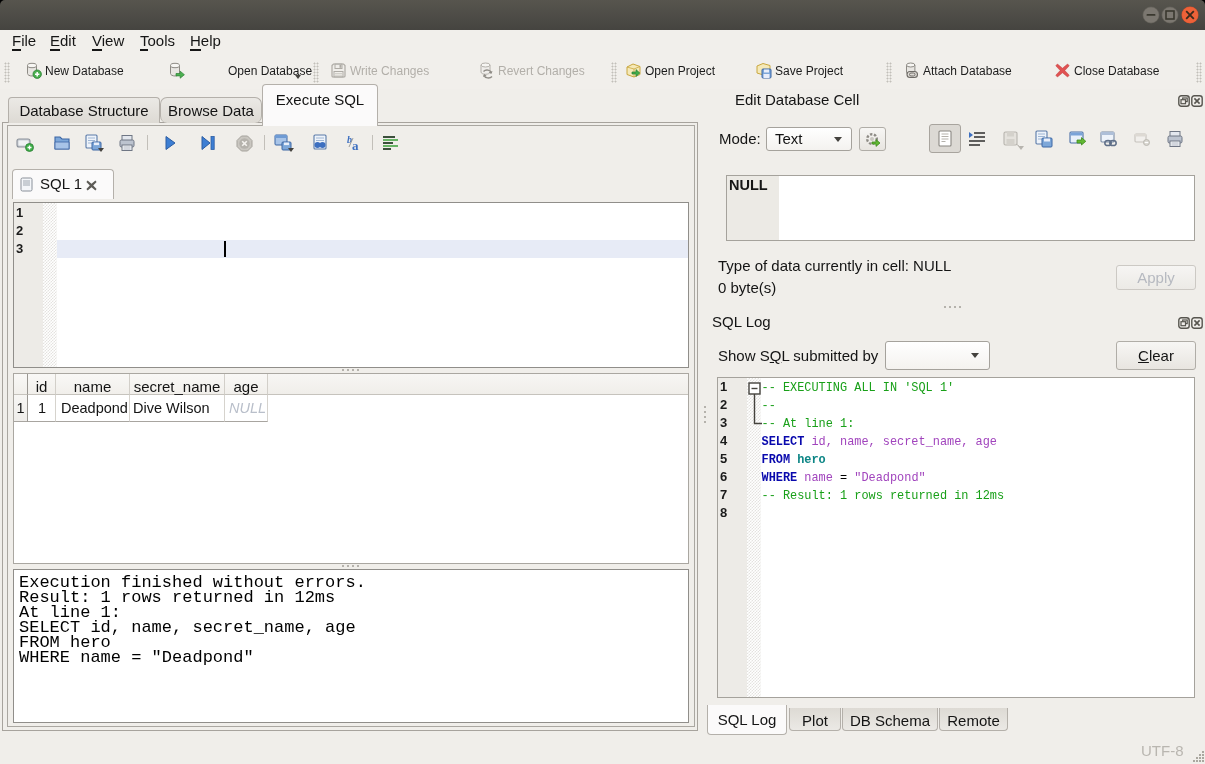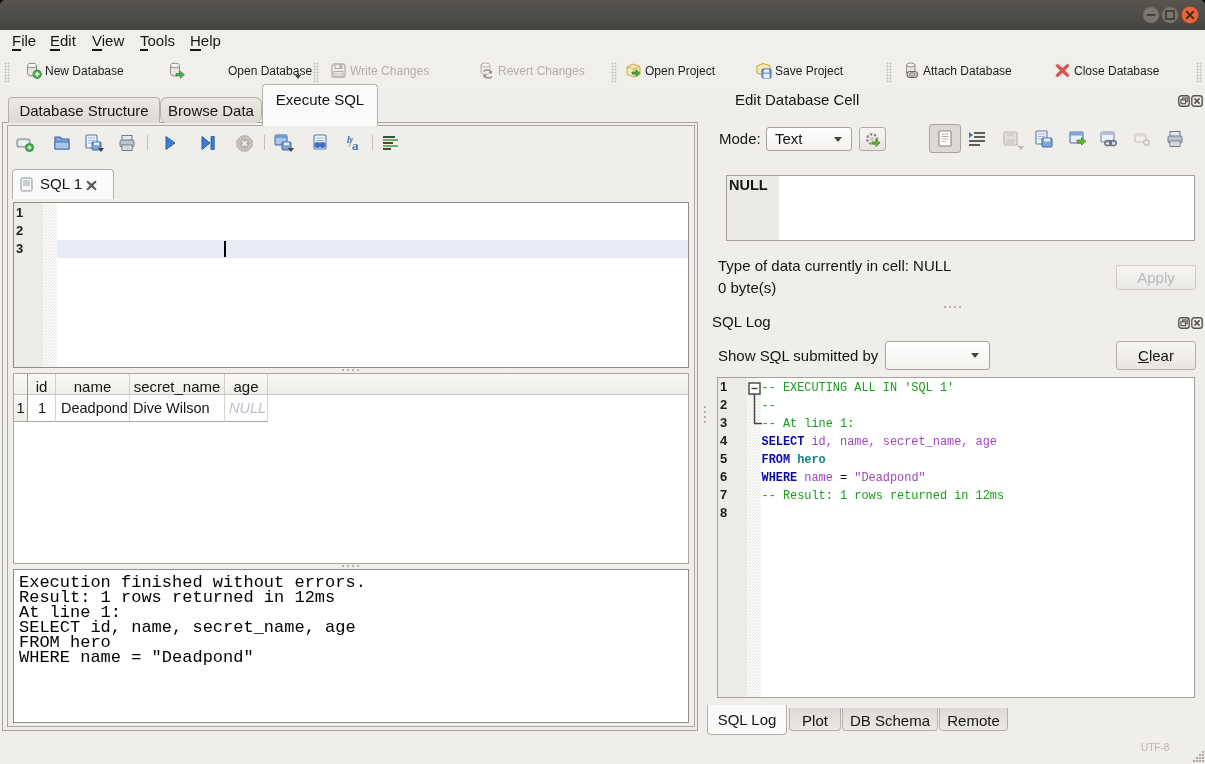--- a/index.html
+++ b/index.html
@@ -75,21 +75,21 @@
     border:1px solid #b0ada7;border-radius:3px;font-size:15px;color:#141414;
     text-align:center;}
   .btn.disabled{background:linear-gradient(#f6f5f3,#eceae6);border:1px solid #ccc9c4;color:#b6b9c0;}
   .carrow{width:0;height:0;border-left:4px solid transparent;
     border-right:4px solid transparent;border-top:5px solid #44423e;}
   
   .btab{box-sizing:border-box;height:23px;top:708px;background:linear-gradient(#dddad4,#ebe9e5);
     border:1px solid #b4b0aa;border-top:none;border-radius:0 0 4px 4px;
     font-size:15px;color:#141414;text-align:center;line-height:25px;}
   .btab.active{background:#fbfafa;height:30px;top:705px;z-index:5;line-height:29px;}
-  #utf8{left:1141px;top:742px;font-size:10px;color:#b9b6b0;}
+  #utf8{left:1141px;top:742px;font-size:15px;color:#b9b6b0;}
 </style>
 </head>
 <body>
 
 <div class="abs" id="titlebody"></div>
 <div class="abs" id="titlebar">
   <svg class="abs" style="left:1142px;top:6px;" width="18" height="18">
     <circle cx="9" cy="9" r="8.5" fill="#615e57"></circle>
       <circle cx="9" cy="9" r="7.8" fill="#7b7770"></circle>
     <rect x="4.5" y="8" width="9" height="1.8" fill="#3a382f" rx="0.9"></rect>

